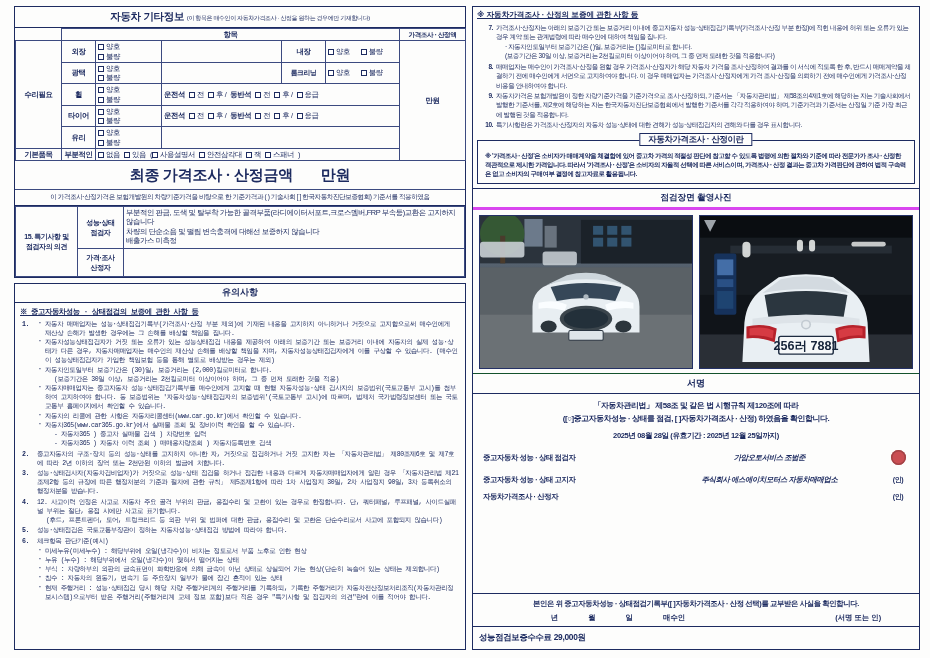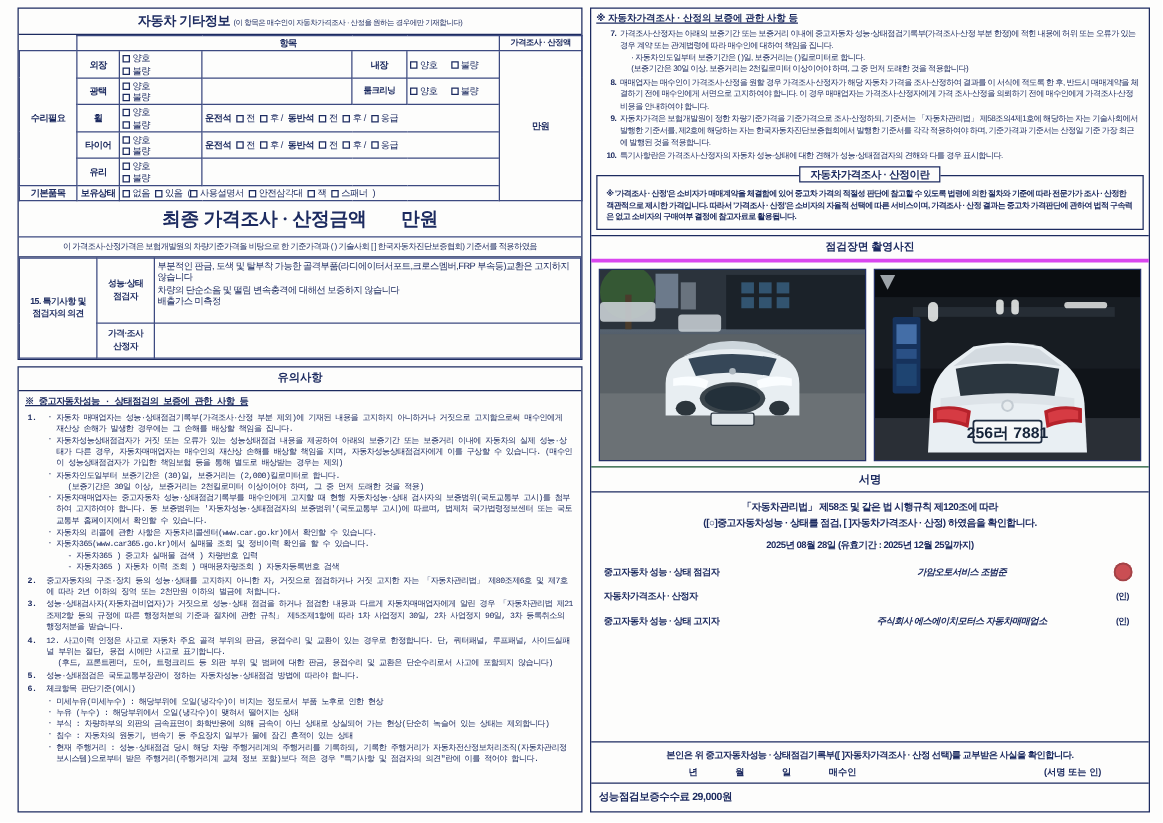--- a/index.html
+++ b/index.html
@@ -228,21 +228,21 @@
           <td class="ctr bold">유리</td>
           <td>
             <span class="opt"><i class="cb"></i><span>양호</span></span>
             <span class="opt"><i class="cb"></i><span>불량</span></span>
           </td>
           <td colspan="3"></td>
         </tr>
 
         <tr>
           <td class="ctr bold">기본품목</td>
-          <td class="ctr bold">보유상태</td>
+          <td class="ctr bold">부분적인</td>
           <td colspan="4" style="white-space:nowrap">
             <span class="opt tight"><i class="cb"></i><span>없음</span></span><span class="opt tight"><i class="cb"></i><span>있음</span></span><span>(</span><span class="opt tight"><i class="cb"></i><span>사용설명서</span></span><span class="opt tight"><i class="cb"></i><span>안전삼각대</span></span><span class="opt tight"><i class="cb"></i><span>잭</span></span><span class="opt tight"><i class="cb"></i><span>스패너</span></span><span>)</span>
           </td>
         </tr>
       </tbody>
         </table>
 
       <div class="final-amt">
         <span>최종 가격조사 · 산정금액</span>
         <span class="unit">만원</span>
@@ -252,21 +252,21 @@
       <table class="grid">
         <colgroup>
             <col style="width:62px">
             <col style="width:46px">
             <col>
           </colgroup>
         <tbody>
             <tr>
           <td rowspan="2" class="ctr bold" style="font-size:7px;line-height:1.35">15. 특기사항 및<br>점검자의 의견</td>
           <td class="ctr bold" style="font-size:7px;line-height:1.3">성능·상태<br>점검자</td>
-          <td class="note-cell" style="height:52px;vertical-align:top">
+          <td class="note-cell" style="height:42px;vertical-align:top">
             <div>부분적인 판금, 도색 및 탈부착 가능한 골격부품(라디에이터서포트,크로스멤버,FRP 부속등)교환은 고지하지 않습니다</div>
             <div>차량의 단순소음 및 떨림 변속충격에 대해선 보증하지 않습니다</div>
             <div>배출가스 미측정</div>
           </td>
         </tr>
         <tr>
           <td class="ctr bold" style="font-size:7px;line-height:1.3">가격·조사<br>산정자</td>
           <td class="note-cell" style="height:28px"></td>
         </tr>
       </tbody>
@@ -435,28 +435,28 @@
     <div class="sign-body">
       <div class="sign-law">「자동차관리법」 제58조 및 같은 법 시행규칙 제120조에 따라</div>
       <div class="sign-law2">([○]중고자동차성능 · 상태를 점검, [     ]자동차가격조사 · 산정) 하였음을 확인합니다.</div>
       <div class="sign-date">2025년 08월 28일  (유효기간 : 2025년 12월 25일까지)</div>
 
       <div class="sign-row">
         <span class="lbl">중고자동차 성능 · 상태 점검자</span>
         <span class="val">가암오토서비스 조범준</span>
         <span class="seal"><i class="stamp"></i></span>
       </div>
+      <div class="sign-row" style="margin-top:10px">
+        <span class="lbl">중고자동차 성능 · 상태 고지자</span>
+        <span class="val">주식회사 에스에이치모터스 자동차매매업소</span>
+        <span class="seal">(인)</span>
+      </div>
       <div class="sign-row">
         <span class="lbl">자동차가격조사 · 산정자</span>
         <span class="val"></span>
-        <span class="seal">(인)</span>
-      </div>
-      <div class="sign-row" style="margin-top:10px">
-        <span class="lbl">중고자동차 성능 · 상태 고지자</span>
-        <span class="val">주식회사 에스에이치모터스 자동차매매업소</span>
         <span class="seal">(인)</span>
       </div>
     </div>
 
     <div class="spacer"></div>
 
     <div class="confirm-box">
       <div class="confirm-line">본인은 위 중고자동차성능 · 상태점검기록부([     ]자동차가격조사 · 산정 선택)를 교부받은 사실을 확인합니다.</div>
       <div class="confirm-fields">
         <span>년</span>

